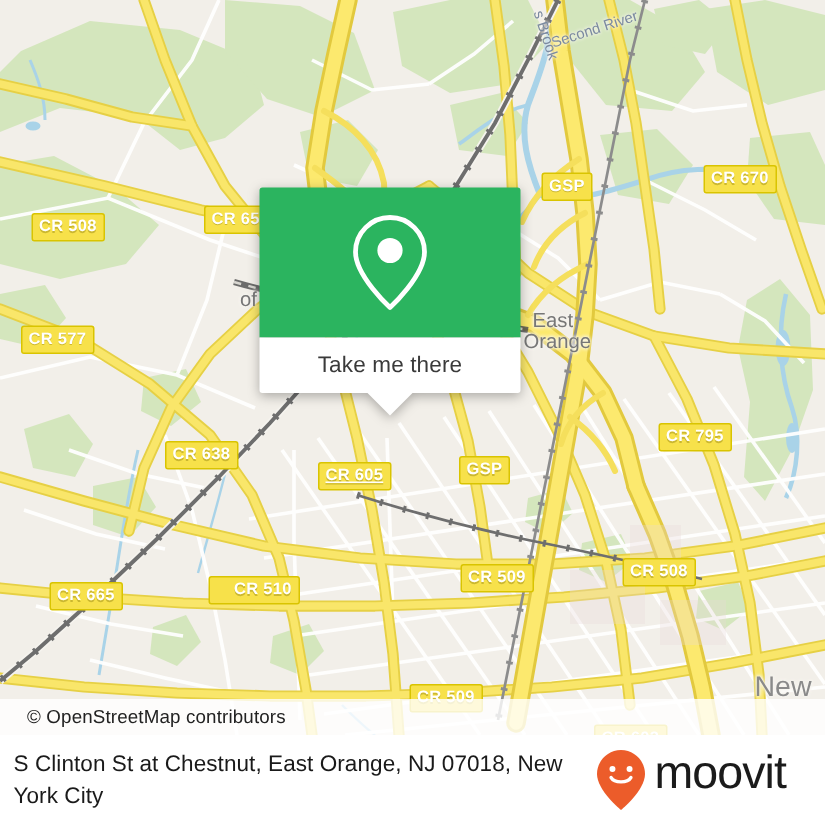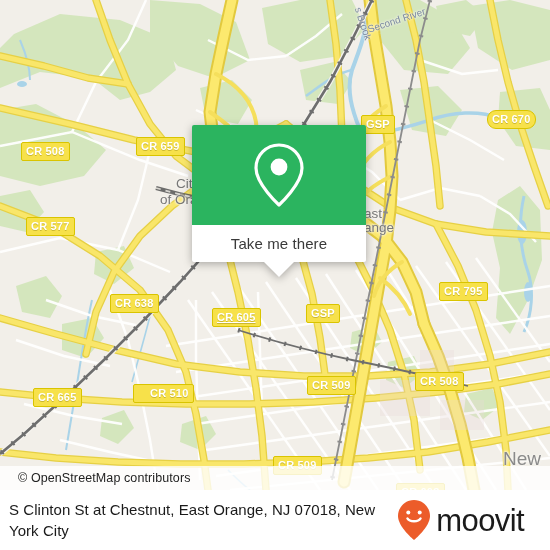--- a/index.html
+++ b/index.html
@@ -72,21 +72,21 @@
     color: #7b8aa0;
     font-size: 10px;
     font-style: normal;
     white-space: nowrap;
     text-shadow: 0 0 3px #f7f5f0, 0 0 2px #f7f5f0;
   }
 
   
   #popup {
     position: absolute;
-    left: 192px;
+    left: 173px;
     top: 125px;
     width: 196px;
     filter: drop-shadow(0 2px 4px rgba(0,0,0,0.30));
     text-align: center;
   }
   #popup-image {
     width: 174px;
     height: 100px;
     background: #2bb45f;
     display: flex;
@@ -152,21 +152,21 @@
   }
   #footer-title {
     font-size: 15px;
     color: #1a1a1a;
     line-height: 21px;
     max-width: 392px;
     letter-spacing: 0.05px;
   }
   #brand {
     display: flex;
-    align-items: center;
+    align-items: flex-start;
     gap: 5px;
     padding-right: 6px;
   }
   #brand-pin { display: block; }
   #brand-name {
     font-size: 31px;
     color: #1b1b1b;
     font-weight: normal;
     letter-spacing: -0.6px;
     line-height: 31px;
@@ -356,29 +356,29 @@
     <div class="waterlabel" style="left:358px; top:2px; transform:rotate(72deg); transform-origin:left center;">s Brook</div>
 
     <div class="placelabel city" style="left:176px; top:176px;">City</div>
     <div class="placelabel city" style="left:160px; top:192px;">of Orange</div>
     <div class="placelabel city" style="left:355px; top:206px;">East</div>
     <div class="placelabel city" style="left:349px; top:220px;">Orange</div>
     <div class="placelabel big" style="left:503px; top:448px;">New</div>
 
     <div class="shield" style="left:136px; top:118px;margin-top:19px;">CR 659</div>
     <div class="shield" style="left:21px;  top:142px;">CR 508</div>
-    <div class="shield" style="left:26px;  top:217px;">CR 577</div>
+    <div class="shield" style="left:14px;  top:217px;">CR 577</div>
     <div class="shield" style="left:361px; top:115px;">GSP</div>
-    <div class="shield" style="left:487px; top:110px;border-radius:9px;">CR 670</div>
+    <div class="shield" style="left:469px; top:110px;">CR 670</div>
     <div class="shield" style="left:439px; top:282px;">CR 795</div>
     <div class="shield" style="left:69px;  top:294px;margin-left:41px;">CR 638</div>
     <div class="shield" style="left:212px; top:308px;text-decoration:underline;">CR 605</div>
     <div class="shield" style="left:306px; top:304px;">GSP</div>
     <div class="shield" style="left:33px;  top:388px;">CR 665</div>
-    <div class="shield" style="left:133px; top:384px;padding-left:16px;">CR 510</div>
+    <div class="shield" style="left:139px; top:384px;padding-left:16px;">CR 510</div>
     <div class="shield" style="left:307px; top:376px;">CR 509</div>
     <div class="shield" style="left:415px; top:372px;">CR 508</div>
     <div class="shield" style="left:273px; top:456px;">CR 509</div>
     <div class="shield" style="left:396px; top:483px;">CR 603</div>
 
     <div id="popup">
       <div id="popup-tail"></div>
       <div id="popup-image">
         <svg width="54" height="66" viewBox="0 0 54 66">
           <path d="M27 3 C14.3 3 4 13.3 4 26 C4 42 27 63 27 63 C27 63 50 42 50 26 C50 13.3 39.7 3 27 3 Z" fill="none" stroke="#ffffff" stroke-width="3.2" stroke-linejoin="round"></path>

